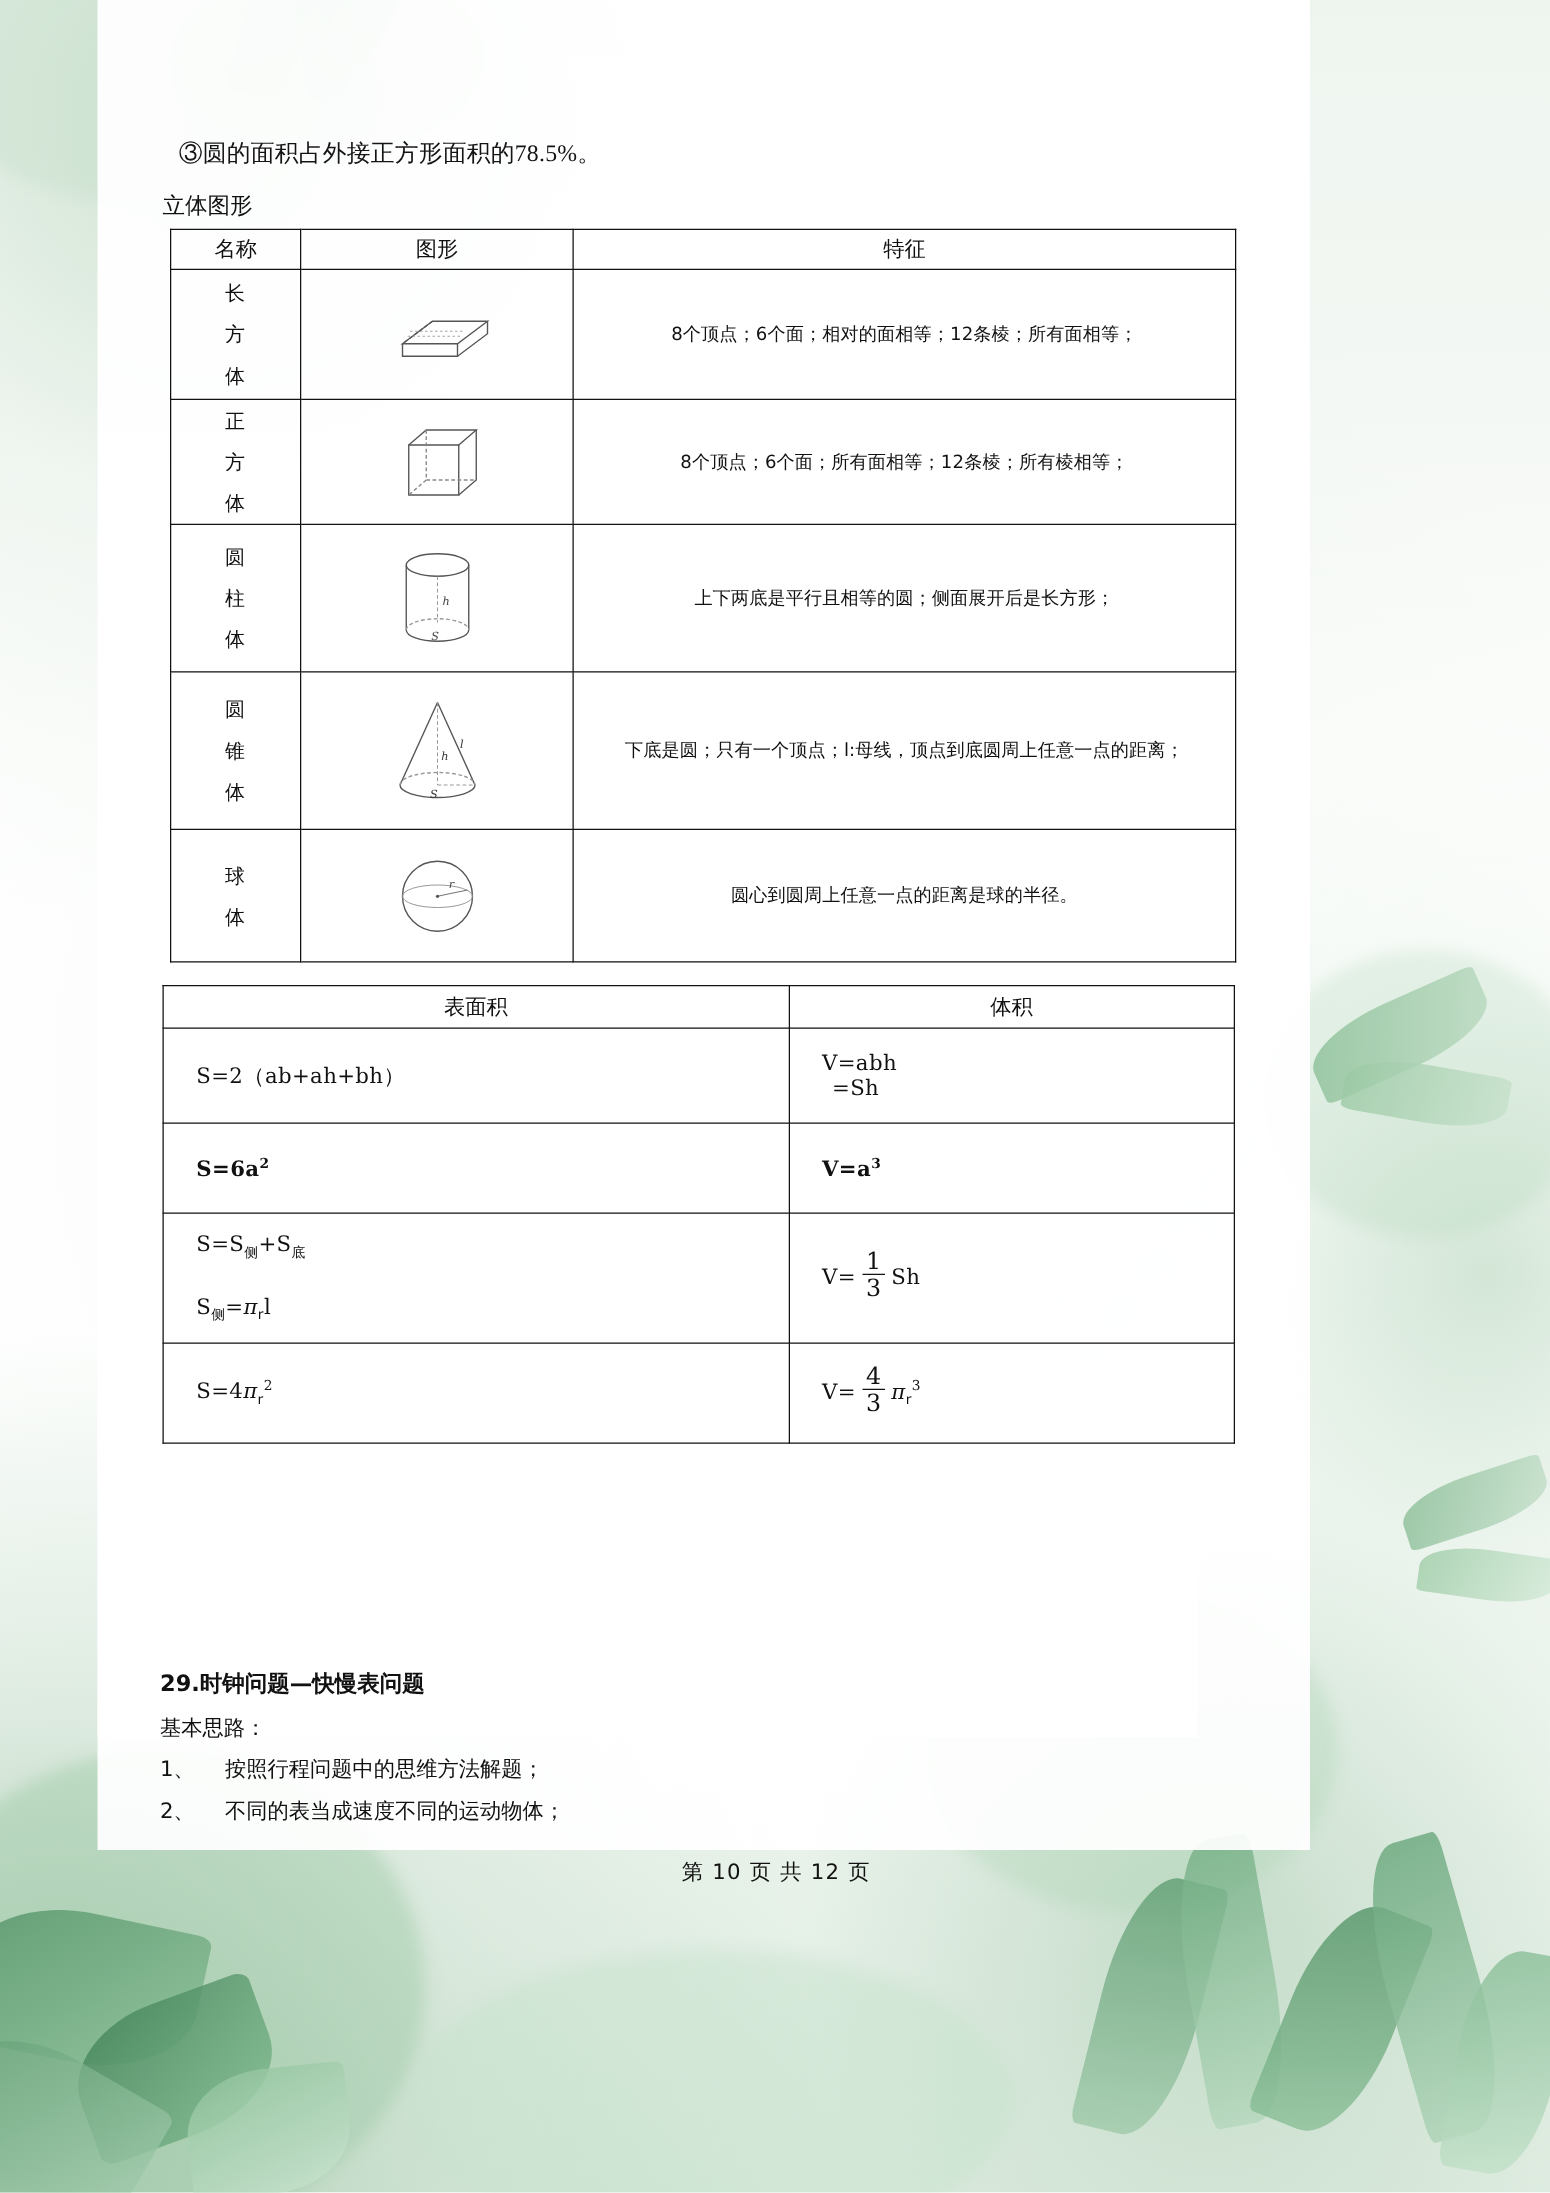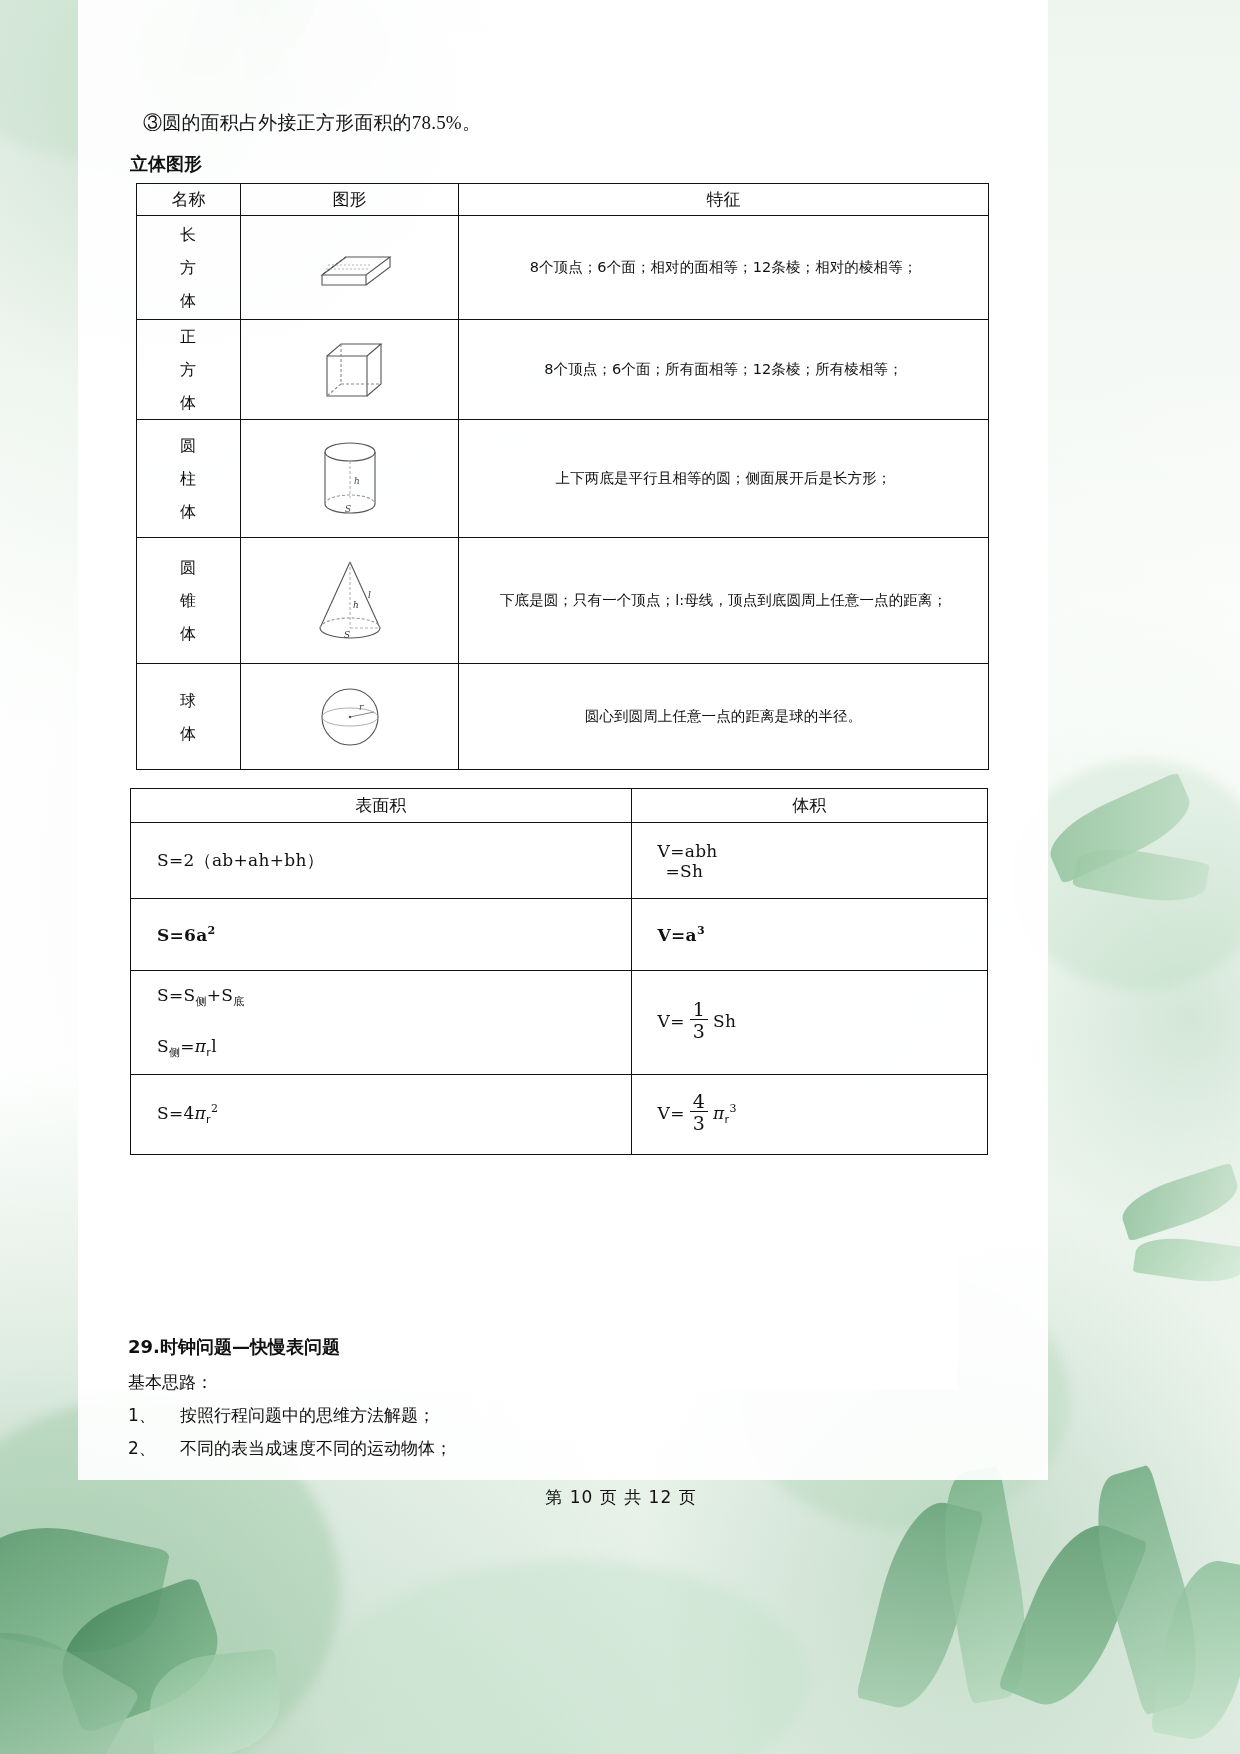--- a/index.html
+++ b/index.html
@@ -46,21 +46,21 @@
   .content { position: absolute; inset: 0; z-index: 3; }
 
   
   .line-note {
     position: absolute; left: 143px; top: 110px;
     font-size: 19px; color: #141414; letter-spacing: .2px;
     white-space: nowrap;
   }
   .sec-title {
     position: absolute; left: 130px; top: 152px;
-    font-size: 18px; font-weight: bold; color: #111;
+    font-size: 18px; font-weight: normal; color: #111;
     font-family: "DejaVu Sans", "Liberation Sans", sans-serif;
   }
 
   
   table.t1 {
     position: absolute; left: 136px; top: 183px;
     width: 852px;
     border-collapse: collapse;
     table-layout: fixed;
   }
@@ -230,21 +230,21 @@
             <g fill="none" stroke="#555" stroke-width="1.1">
               <path d="M18 36 L62 36 L86 18 L42 18 Z"></path>
               <path d="M18 36 L18 46 L62 46 L62 36"></path>
               <path d="M62 46 L86 28 L86 18"></path>
               <path d="M42 18 L18 36" stroke-dasharray="3 2"></path>
               <path d="M24 26 L68 26" stroke="#999" stroke-width="0.7" stroke-dasharray="2 2"></path>
               <path d="M22 30 L66 30" stroke="#999" stroke-width="0.7" stroke-dasharray="2 2"></path>
             </g>
           </svg>
         </td>
-        <td class="feat-cell">8个顶点；6个面；相对的面相等；12条棱；相对的棱相等；</td>
+        <td class="feat-cell">8个顶点；6个面；相对的面相等；12条棱；所有面相等；</td>
       </tr>
 
       <tr class="r2">
         <td class="name-cell">
           <span>正</span>
           <span>方</span>
           <span>体</span>
         </td>
         <td class="fig-cell">
           <svg class="shape" width="74" height="68" viewBox="0 0 74 68">

